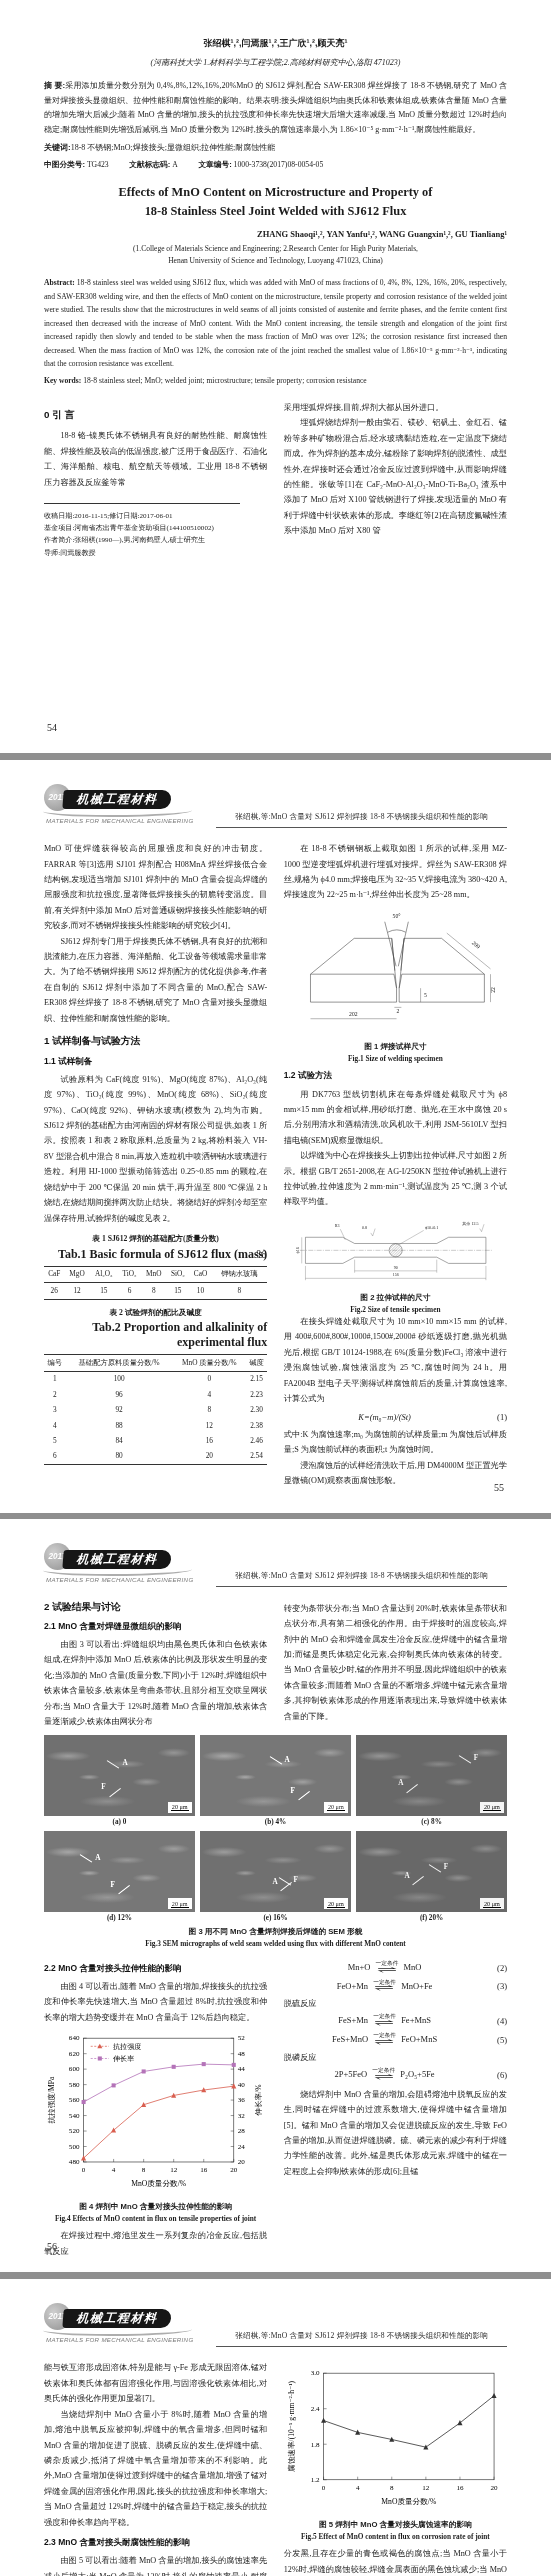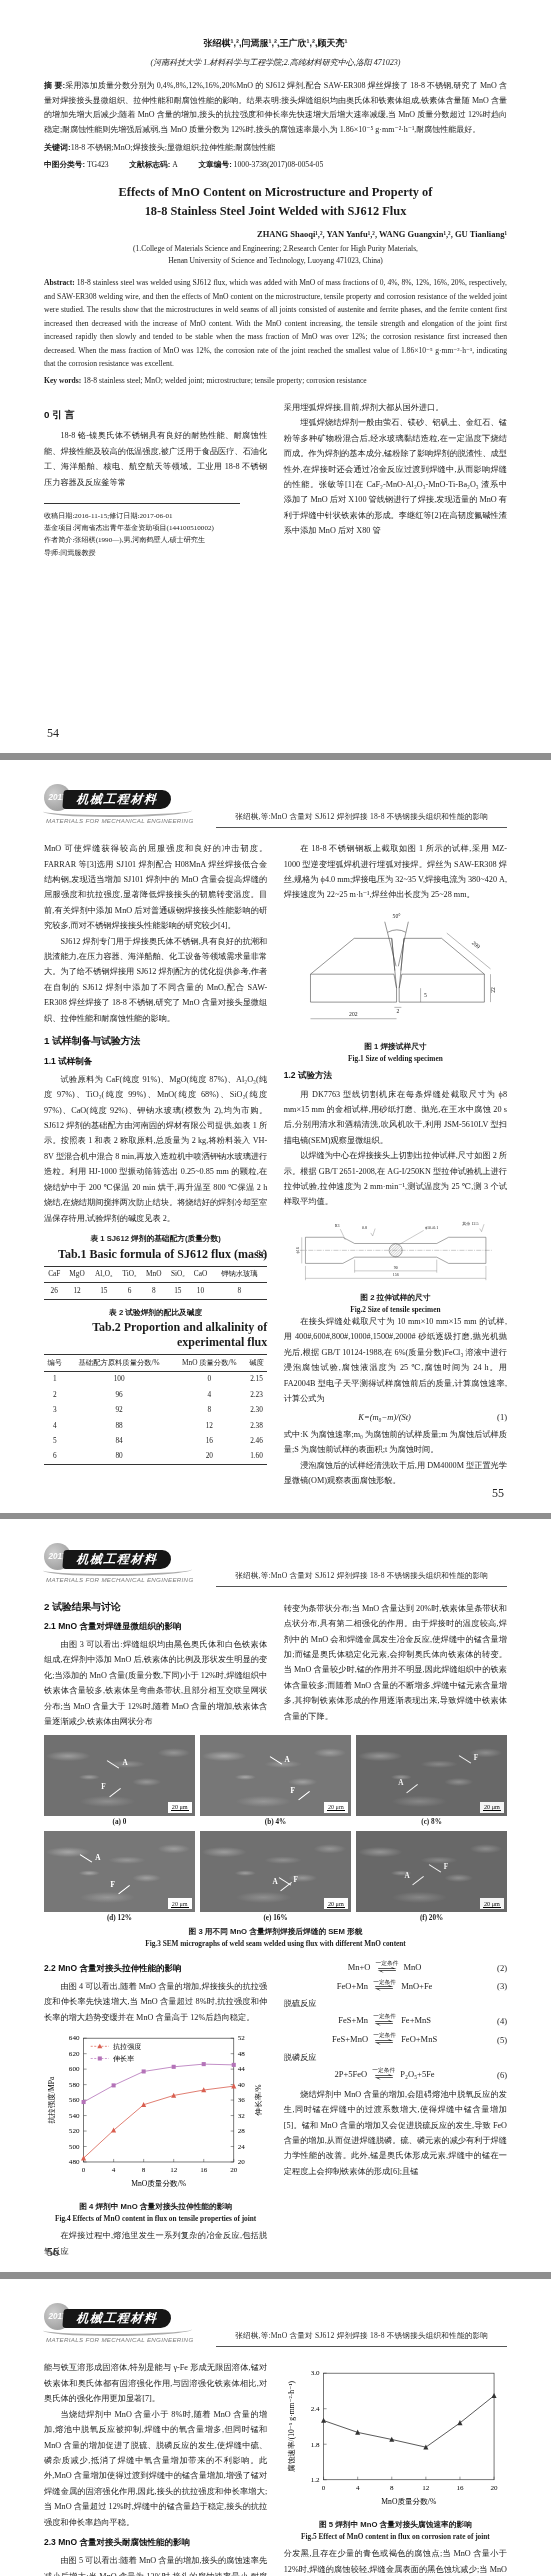--- a/index.html
+++ b/index.html
@@ -7,21 +7,21 @@
   .page{position:relative;width:551px;height:753px;background:#fff;padding:24px 44px 15.5px;overflow:hidden}
   .page-sep{height:6.7px;background:#8f8f8f}
   
   p.j{font-size:8.2px;line-height:1.88;text-align:justify;text-indent:2em}
   p.j.cont{text-indent:0}
   .cols{display:flex;gap:16.5px}
   .col{flex:1 1 0;min-width:0}
   .lbl{font-family:Liberation Sans, sans-serif;font-weight:bold}
   h3.sec{font-family:"Liberation Sans","DejaVu Sans",sans-serif;font-size:9.8px;margin:9.3px 0 6.2px;color:#111}
   h4.subsec{font-family:"Liberation Sans","DejaVu Sans",sans-serif;font-size:8.5px;margin:7.2px 0 4.1px;color:#111}
-  .pgnum{position:absolute;bottom:12px;font-size:12px;color:#222}
+  .pgnum{position:absolute;bottom:20px;font-size:10px;color:#222}
   .pn-left{left:47px}.pn-right{right:47px}
   
   .title-cn{font-size:16px;font-weight:bold;text-align:center;line-height:1.55;letter-spacing:0.5px;margin-top:13.4px}
   .authors-cn{text-align:center;font-size:9px;font-weight:bold;margin-top:13.4px;font-family:"Liberation Sans","DejaVu Sans",sans-serif}
   .affil-cn{text-align:center;font-size:8px;font-style:italic;margin-top:6.2px}
   .abs-block{margin-top:11.3px;font-size:8px;line-height:1.85;text-align:justify}
   .meta-line{display:flex;gap:20.6px;font-size:7.7px;margin-top:4.1px}
   .title-en{font-size:12.4px;font-weight:bold;text-align:center;line-height:1.5;margin-top:13.4px}
   .authors-en{text-align:right;font-size:8.5px;font-weight:bold;margin-top:8.2px}
   .affil-en{text-align:center;font-size:7.5px;margin-top:4.1px;line-height:1.6}
@@ -29,21 +29,21 @@
   .footnote{margin-top:13.4px;border-top:0.8px solid #333;width:88%;padding-top:5.2px;font-size:7.1px;line-height:1.75}
   
   .pghead{display:flex;align-items:flex-end;gap:10.3px;margin-bottom:13.4px}
   .logo{position:relative;width:162px;height:44px;flex:0 0 auto}
   .logo::after{content:"";position:absolute;left:-1px;top:20.6px;width:149px;height:10.3px;border-bottom:2.6px solid #adadad;border-radius:0 0 55% 45%}
   .logo-year{position:absolute;left:0;top:0;width:27px;height:27px;border-radius:50%;background:radial-gradient(circle at 35% 35%,#cfcfcf,#8e8e8e);color:#fff;font:italic bold 8.2px/27px "Liberation Sans","DejaVu Sans",sans-serif;text-align:center;z-index:2}
   .logo-cn{position:absolute;left:18.5px;top:6.2px;background:#161616;color:#fff;font:italic bold 12px/1.25 "Liberation Sans","DejaVu Sans",sans-serif;padding:1.5px 13.4px 2.6px;border-radius:4.1px 11.3px 11.3px 4.1px;letter-spacing:1.5px;z-index:3;transform:skewX(-4deg)}
   .logo-en{position:absolute;left:2.1px;top:33px;font:italic 6.2px "Liberation Sans","DejaVu Sans",sans-serif;color:#7c7c7c;letter-spacing:0.3px;white-space:nowrap}
   .runwrap{flex:1;border-bottom:0.8px solid #555;padding-bottom:5.2px;text-align:center;font-size:7.6px;letter-spacing:0.2px;color:#2a2a2a}
   
-  .tblcap-cn{font-family:Liberation Sans, sans-serif;font-weight:bold;font-size:7.7px;text-align:center;margin-top:8.2px}
+  .tblcap-cn{font-family:Liberation Serif, serif;font-weight:bold;font-size:7.7px;text-align:center;margin-top:8.2px}
   .tblcap-en{font-weight:bold;font-size:12px;text-align:right;margin-top:2.6px;position:relative}
   .tblcap-en .unit{position:absolute;right:1px;font-weight:normal}
   table.tbl{width:100%;border-collapse:collapse;margin-top:4.1px;font-size:7.3px}
   table.tbl th,table.tbl td{font-weight:normal;text-align:center;padding:2.6px 1px;line-height:1.4}
   table.tbl thead tr{border-top:0.8px solid #333;border-bottom:0.5px solid #333}
   table.tbl tbody tr:last-child{border-bottom:0.8px solid #333}
   
   .figcap-cn{font-family:"Liberation Sans","DejaVu Sans",sans-serif;font-weight:bold;font-size:7.7px;text-align:center;margin-top:5.2px}
   .figcap-en{font-weight:bold;font-size:7.3px;text-align:center;margin-top:2.1px}
   .sketch{display:block;margin:3.1px auto 0;width:92%}
@@ -204,21 +204,21 @@
             <tr>
               <td>5</td>
               <td>84</td>
               <td>16</td>
               <td>2.46</td>
             </tr>
             <tr>
               <td>6</td>
               <td>80</td>
               <td>20</td>
-              <td>1.60</td>
+              <td>2.54</td>
             </tr>
           </tbody>
       </table>
     </div>
 
     <div class="col">
       <p class="j">在 18-8 不锈钢钢板上截取如图 1 所示的试样,采用 MZ-1000 型逆变埋弧焊机进行埋弧对接焊。焊丝为 SAW-ER308 焊丝,规格为 ϕ4.0 mm;焊接电压为 32~35 V,焊接电流为 380~420 A,焊接速度为 22~25 m·h⁻¹,焊丝伸出长度为 25~28 mm。</p>
 
       <svg class="sketch" viewBox="0 0 470 300">
         <g stroke="#444" fill="none" stroke-width="1.3">

